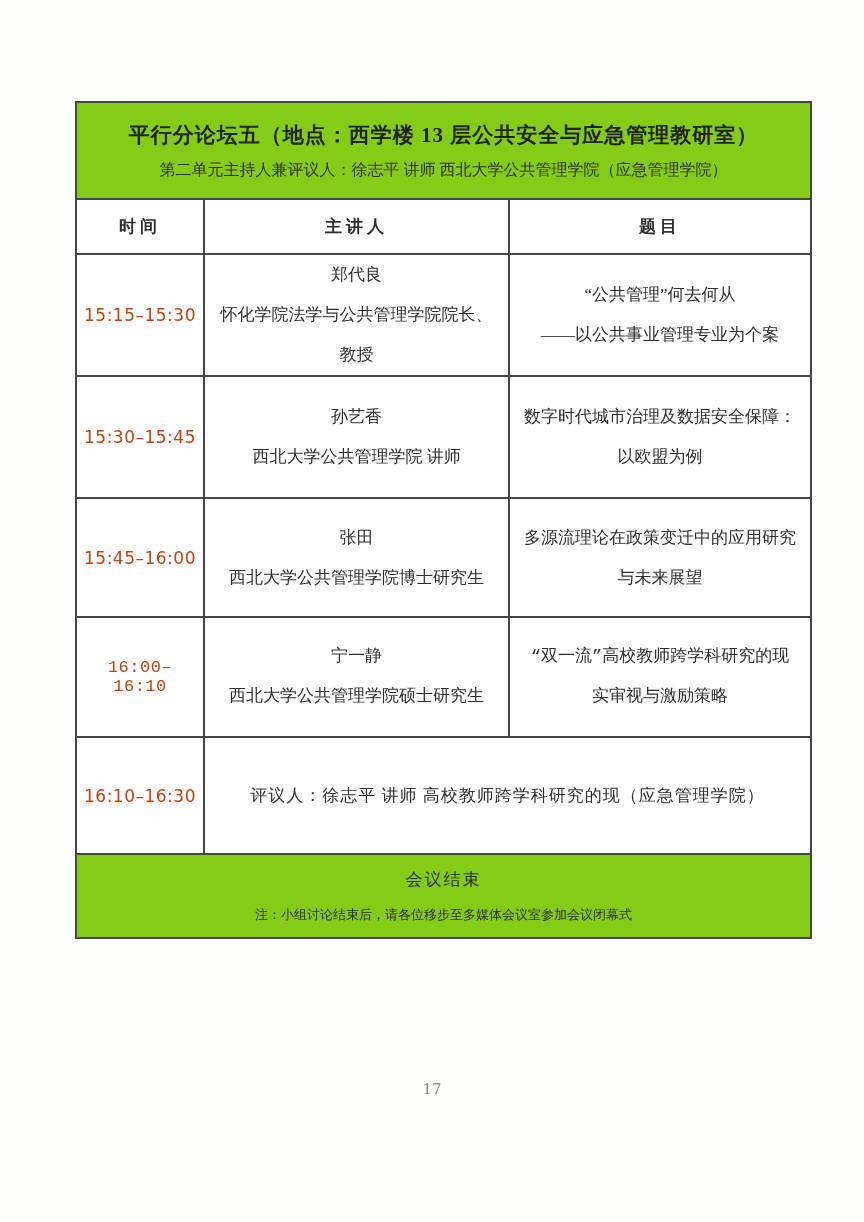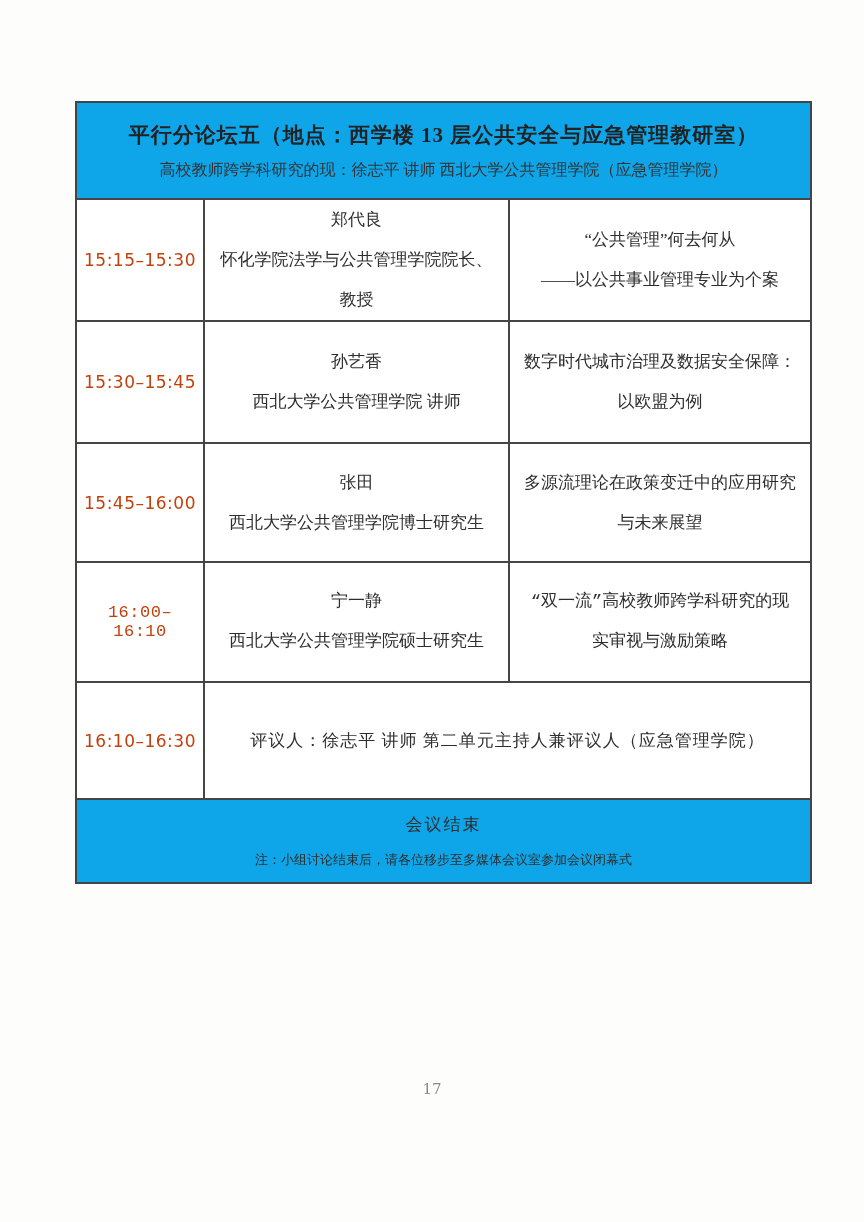--- a/index.html
+++ b/index.html
@@ -26,21 +26,21 @@
   .schedule td {
     border: 2px solid #454545;
     padding: 0 6px;
     vertical-align: middle;
     text-align: center;
   }
   col.c1 { width: 128px; }
   col.c2 { width: 305px; }
   col.c3 { width: 302px; }
 
-  .band td { background: #0ea5e9; }
+  .band td { background: #84cc16; }
 
   .head-band td { height: 95px; }
   .forum-title {
     font-size: 21px;
     font-weight: bold;
     letter-spacing: 1px;
     color: #222222;
   }
   .forum-subtitle {
     margin-top: 11px;
@@ -105,24 +105,29 @@
     <colgroup>
       <col class="c1">
       <col class="c2">
       <col class="c3">
     </colgroup>
 
     <tbody>
         <tr class="band head-band">
       <td colspan="3">
         <div class="forum-title">平行分论坛五（地点：西学楼 13 层公共安全与应急管理教研室）</div>
-        <div class="forum-subtitle">高校教师跨学科研究的现：徐志平 讲师 西北大学公共管理学院（应急管理学院）</div>
+        <div class="forum-subtitle">第二单元主持人兼评议人：徐志平 讲师 西北大学公共管理学院（应急管理学院）</div>
       </td>
     </tr>
 
+    <tr class="col-head">
+      <td>时间</td>
+      <td>主讲人</td>
+      <td>题目</td>
+    </tr>
 
     <tr class="row r1">
       <td class="time">15:15–15:30</td>
       <td class="multi">郑代良
 怀化学院法学与公共管理学院院长、
 教授</td>
       <td class="multi">“公共管理”何去何从
 ——以公共事业管理专业为个案</td>
     </tr>
 
@@ -145,21 +150,21 @@
     <tr class="row r4">
       <td class="time">16:00–16:10</td>
       <td class="multi">宁一静
 西北大学公共管理学院硕士研究生</td>
       <td class="multi">“双一流”高校教师跨学科研究的现
 实审视与激励策略</td>
     </tr>
 
     <tr class="row r5">
       <td class="time">16:10–16:30</td>
-      <td class="merged" colspan="2">评议人：徐志平 讲师 第二单元主持人兼评议人（应急管理学院）</td>
+      <td class="merged" colspan="2">评议人：徐志平 讲师 高校教师跨学科研究的现（应急管理学院）</td>
     </tr>
 
     <tr class="band foot-band">
       <td colspan="3">
         <div class="closing">会议结束</div>
         <div class="note">注：小组讨论结束后，请各位移步至多媒体会议室参加会议闭幕式</div>
       </td>
     </tr>
   </tbody>
     </table>

